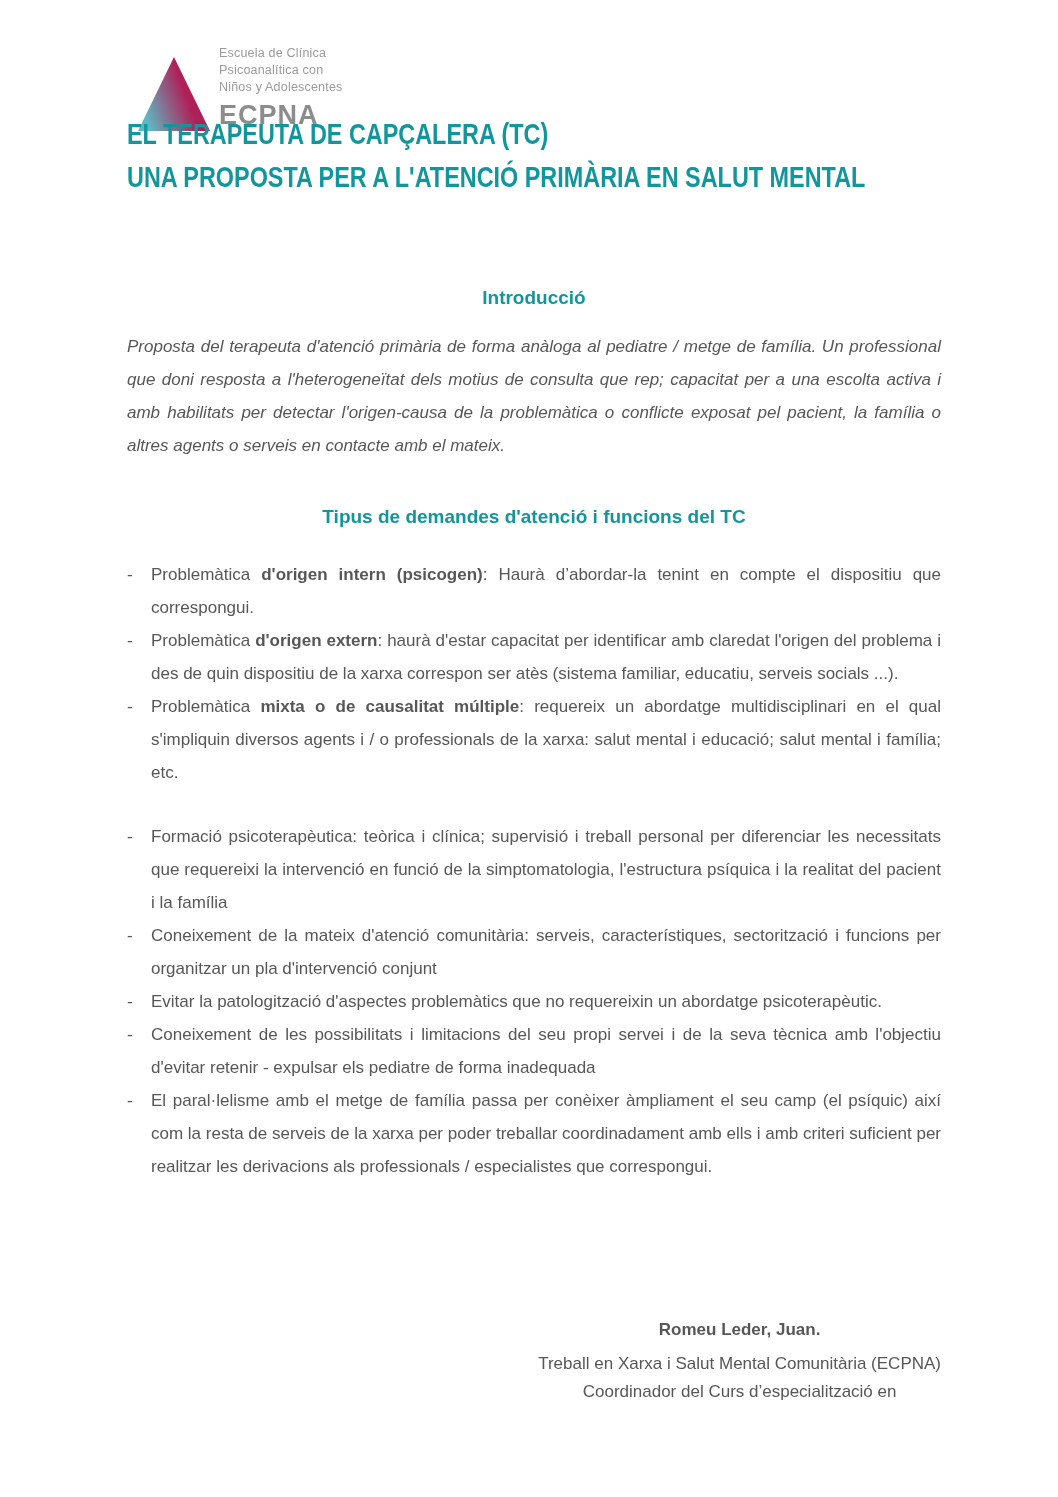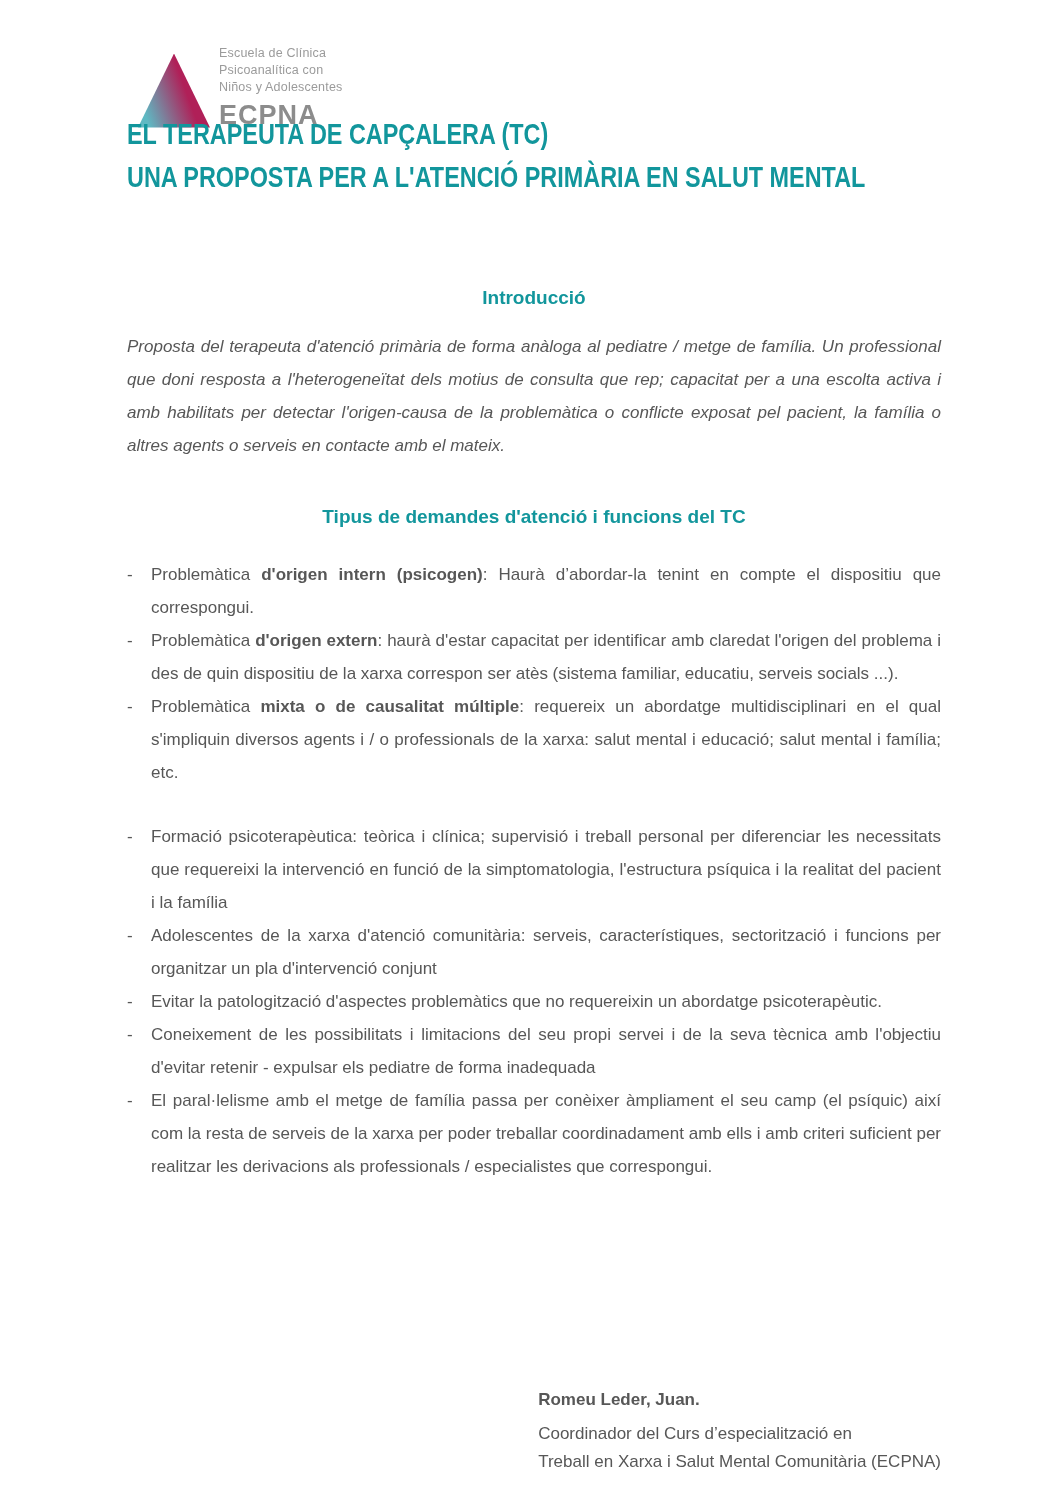--- a/index.html
+++ b/index.html
@@ -19,21 +19,21 @@
     height: 1497px;
     background: #ffffff;
     overflow: hidden;
   }
   
   .logo {
     position: absolute;
     top: 45px;
     left: 138px;
     display: flex;
-    align-items: center;
+    align-items: flex-end;
   }
   .logo-triangle {
     width: 72px;
     height: 74px;
     background: linear-gradient(70deg, var(--triangle-teal) 12%, var(--triangle-magenta) 62%);
     clip-path: polygon(50% 0, 0 100%, 100% 100%);
     flex: 0 0 auto;
     margin-top: 5px;
   }
   .logo-text { margin-left: 9px; }
@@ -102,22 +102,22 @@
   ul.bullets .dash {
     position: absolute;
     left: 0;
     top: 0;
   }
   ul.bullets strong { font-weight: bold; }
   
   .signature {
     position: absolute;
     right: 117px;
-    top: 1386px;
-    text-align: left;
+    top: 1316px;
+    text-align: center;
     color: var(--body-text);
     font-size: 17px;
     line-height: 28px;
   }
   .signature .author {
     font-weight: bold;
     margin-bottom: 6px;
   }
 </style>
 </head>
@@ -161,34 +161,34 @@
         <span class="dash">-</span><span>Problemàtica </span><strong>mixta o de causalitat múltiple</strong><span>: requereix un abordatge multidisciplinari en el qual s'impliquin diversos agents i / o professionals de la xarxa: salut mental i educació; salut mental i família; etc.</span>
       </li>
     </ul>
 
 
     <ul class="bullets">
       <li>
         <span class="dash">-</span><span>Formació psicoterapèutica: teòrica i clínica; supervisió i treball personal per diferenciar les necessitats que requereixi la intervenció en funció de la simptomatologia, l'estructura psíquica i la realitat del pacient i la família</span><strong></strong><span></span>
       </li>
       <li>
-        <span class="dash">-</span><span>Adolescentes de la xarxa d'atenció comunitària: serveis, característiques, sectorització i funcions per organitzar un pla d'intervenció conjunt</span><strong></strong><span></span>
+        <span class="dash">-</span><span>Coneixement de la mateix d'atenció comunitària: serveis, característiques, sectorització i funcions per organitzar un pla d'intervenció conjunt</span><strong></strong><span></span>
       </li>
       <li>
         <span class="dash">-</span><span>Evitar la patologització d'aspectes problemàtics que no requereixin un abordatge psicoterapèutic.</span><strong></strong><span></span>
       </li>
       <li>
         <span class="dash">-</span><span>Coneixement de les possibilitats i limitacions del seu propi servei i de la seva tècnica amb l'objectiu d'evitar retenir - expulsar els pediatre de forma inadequada</span><strong></strong><span></span>
       </li>
       <li>
         <span class="dash">-</span><span>El paral·lelisme amb el metge de família passa per conèixer àmpliament el seu camp (el psíquic) així com la resta de serveis de la xarxa per poder treballar coordinadament amb ells i amb criteri suficient per realitzar les derivacions als professionals / especialistes que correspongui.</span><strong></strong><span></span>
       </li>
     </ul>
 
   </main>
 
   <footer class="signature">
     <div class="author">Romeu Leder, Juan.</div>
+    <div class="role">Treball en Xarxa i Salut Mental Comunitària (ECPNA)</div>
     <div class="role">Coordinador del Curs d’especialització en</div>
-    <div class="role">Treball en Xarxa i Salut Mental Comunitària (ECPNA)</div>
   </footer>
 
 </div>
 
 </body></html>

